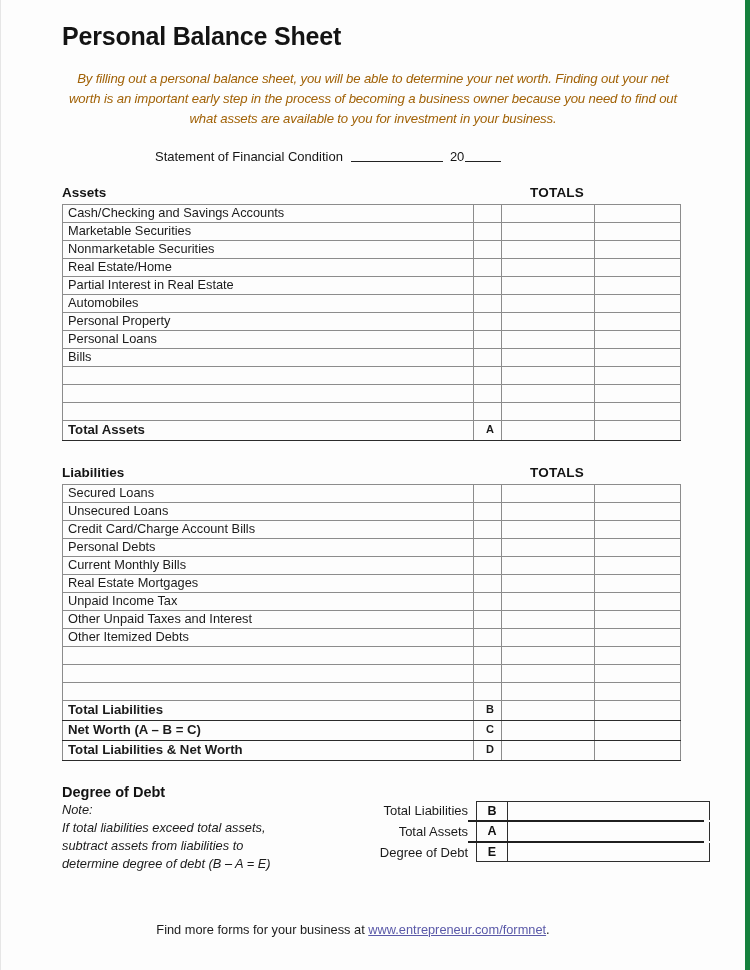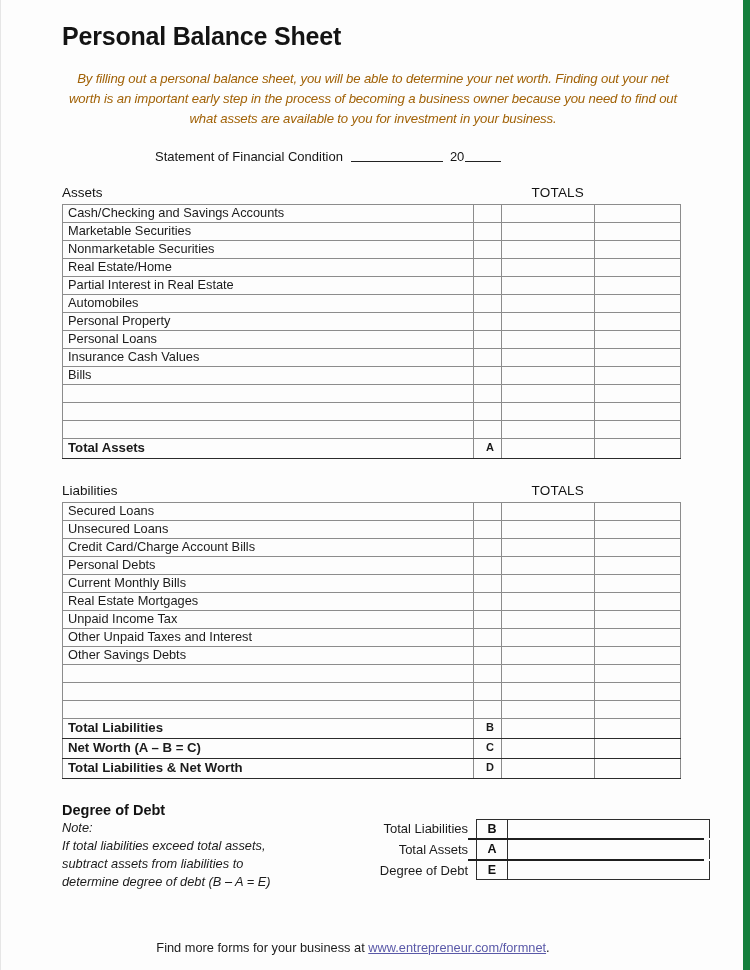--- a/index.html
+++ b/index.html
@@ -16,21 +16,21 @@
     position: relative;
     overflow: hidden;
   }
   .page {
     position: absolute;
     left: 0; top: 0;
     width: 750px;
     height: 970px;
     background: #fdfdfd;
     border-left: 1px solid #e6e6e6;
-    border-right: 7px solid #15803d;
+    border-right: 5px solid #15803d;
     box-sizing: border-box;
   }
   .content {
     position: absolute;
     left: 61px;
     top: 0;
     width: 620px;
   }
 
   
@@ -79,21 +79,21 @@
     border-bottom: 1.6px solid #222;
     margin: 0 0 -1px 1px;
     height: 11px;
   }
 
   
   .section-head {
     display: flex;
     align-items: flex-end;
     font-size: 13.5px;
-    font-weight: normal;
+    font-weight: bold;
     color: #141414;
     padding-bottom: 4px;
   }
   .section-head .sh-name { flex: 0 0 auto; }
   .section-head .sh-totals {
     margin-left: auto;
     margin-right: 98px;
     letter-spacing: 0.2px;
   }
   .assets-head { padding-top: 21px; }
@@ -298,26 +298,20 @@
           <td></td>
           <td></td>
         </tr>
         <tr>
           <td>Personal Loans</td>
           <td class="letter-cell"></td>
           <td></td>
           <td></td>
         </tr>
         <tr>
-          <td>Insurance Cash Values</td>
-          <td class="letter-cell"></td>
-          <td></td>
-          <td></td>
-        </tr>
-        <tr>
           <td>Bills</td>
           <td class="letter-cell"></td>
           <td></td>
           <td></td>
         </tr>
         <tr class="blank-row">
           <td></td>
           <td class="letter-cell"></td>
           <td></td>
           <td></td>
@@ -398,21 +392,21 @@
           <td></td>
           <td></td>
         </tr>
         <tr>
           <td>Other Unpaid Taxes and Interest</td>
           <td class="letter-cell"></td>
           <td></td>
           <td></td>
         </tr>
         <tr>
-          <td>Other Savings Debts</td>
+          <td>Other Itemized Debts</td>
           <td class="letter-cell"></td>
           <td></td>
           <td></td>
         </tr>
         <tr class="blank-row">
           <td></td>
           <td class="letter-cell"></td>
           <td></td>
           <td></td>
         </tr>

